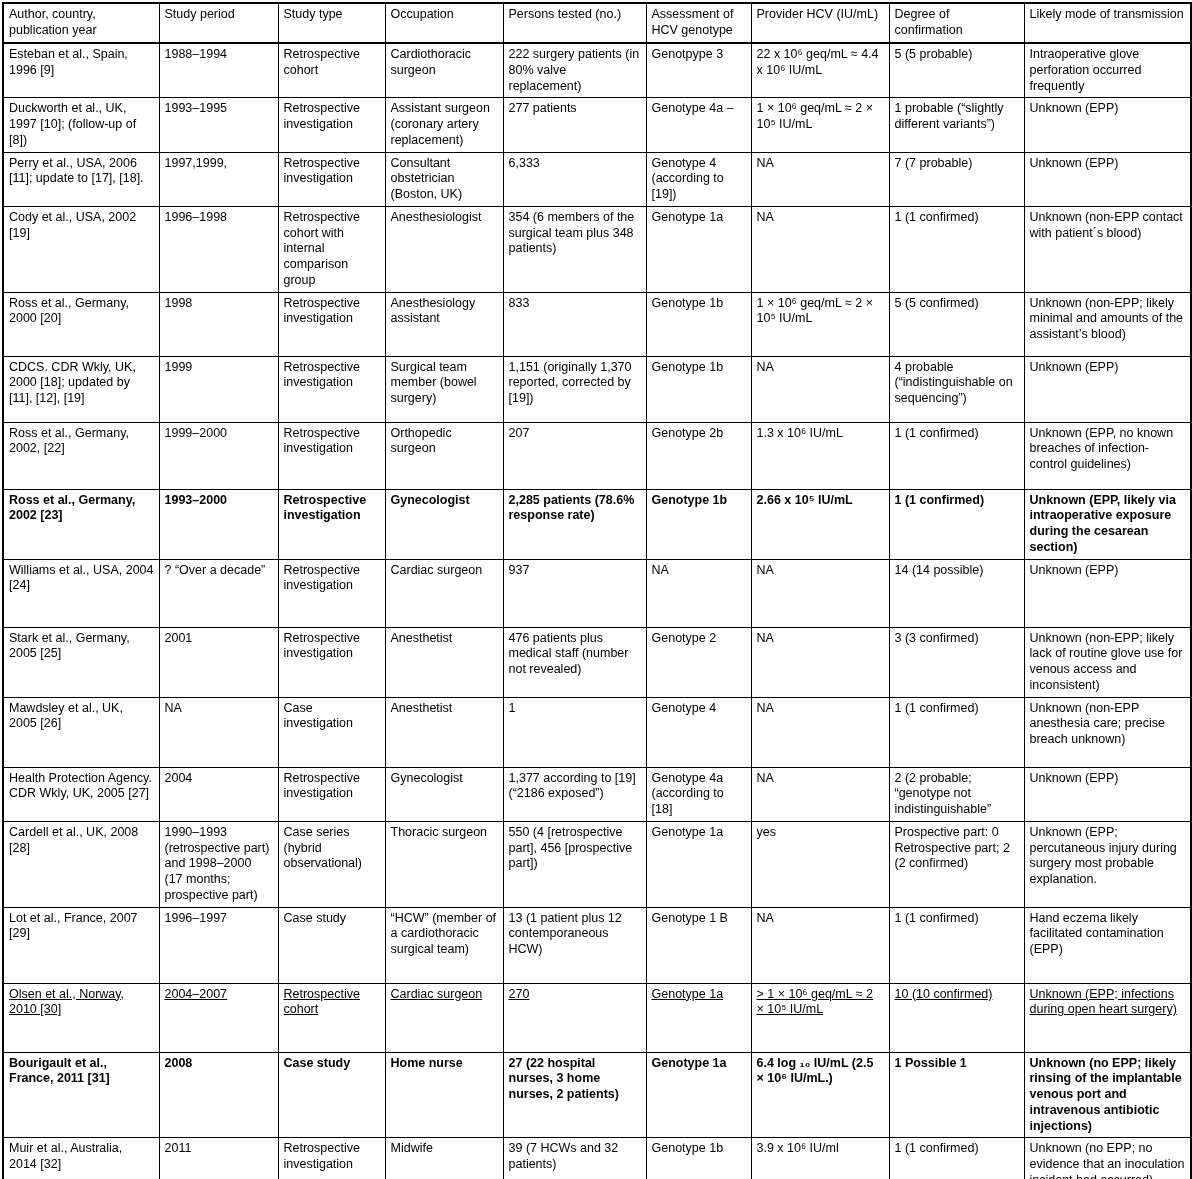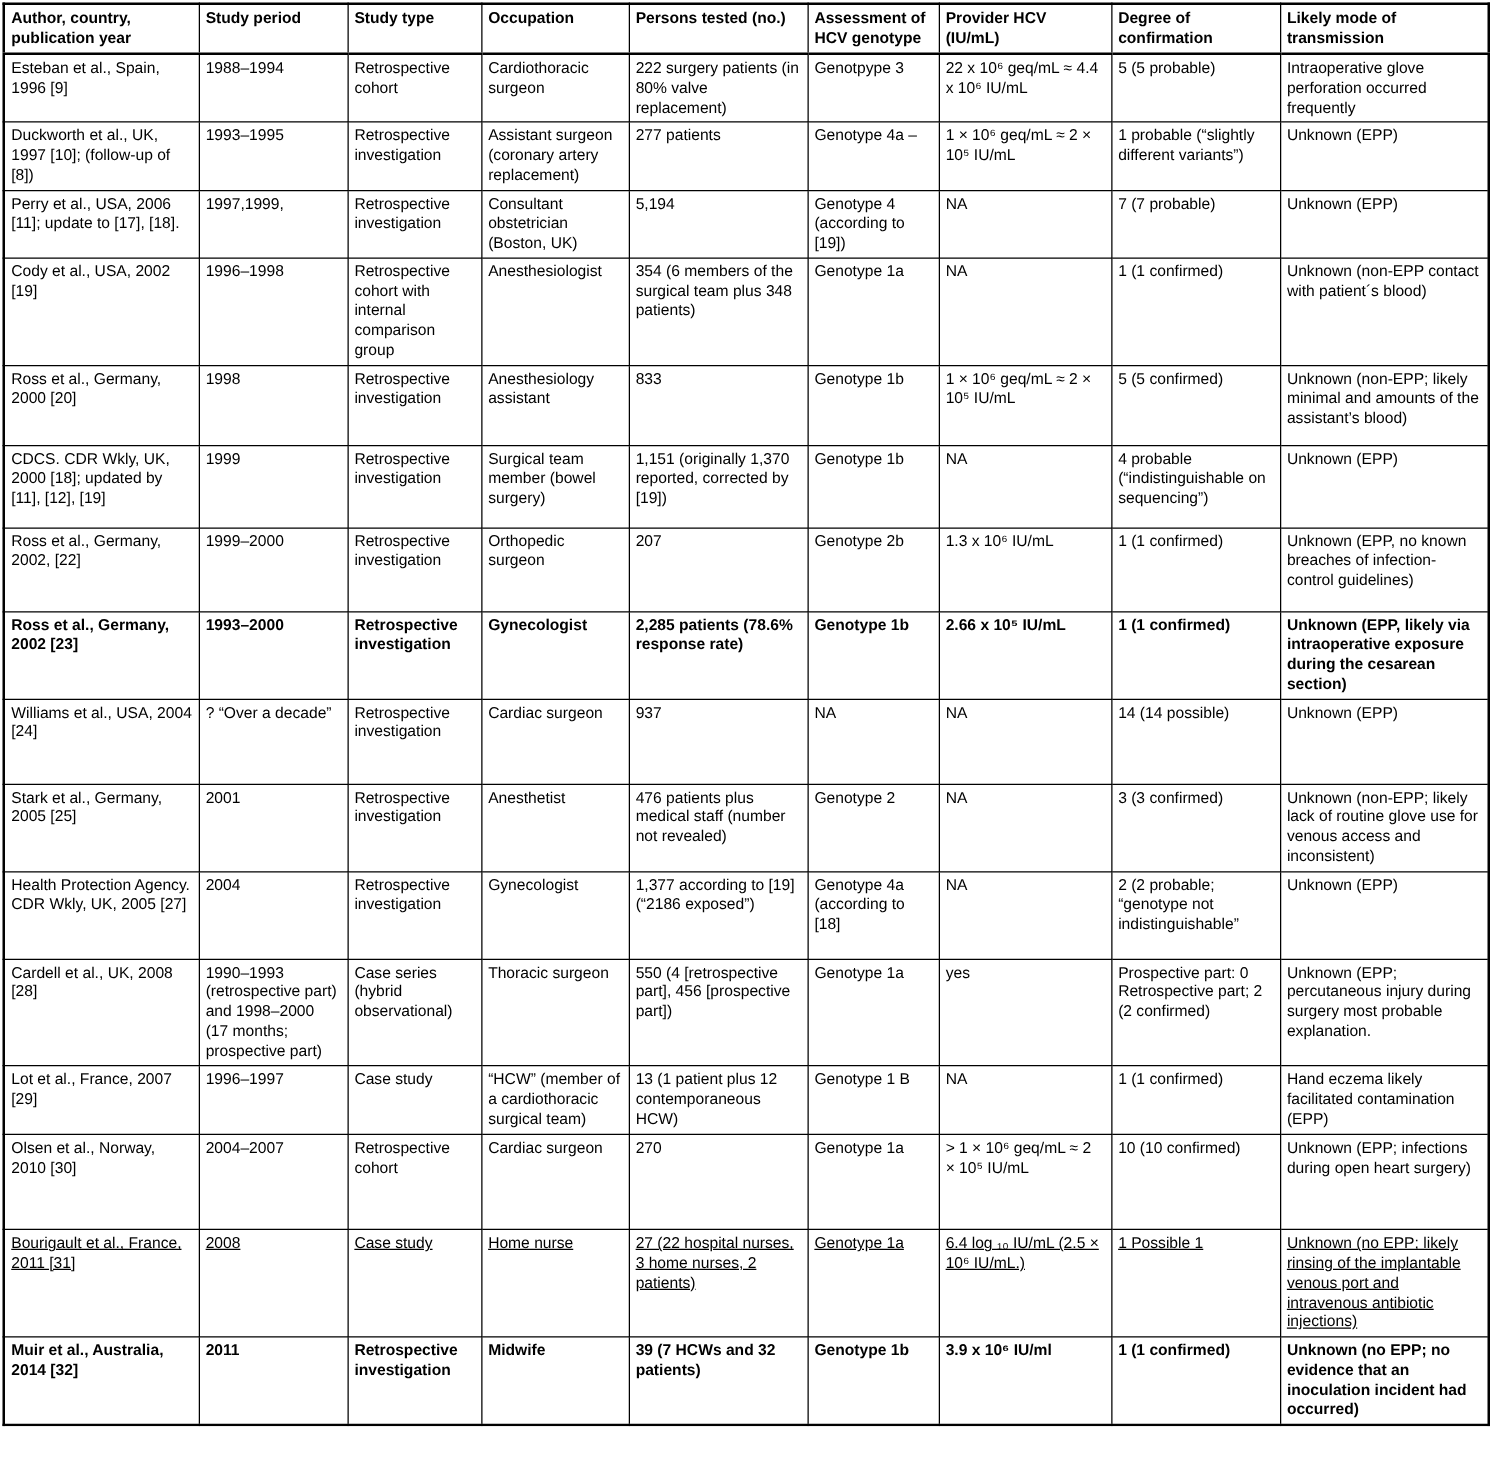--- a/index.html
+++ b/index.html
@@ -14,21 +14,21 @@
   table.studies th, table.studies td {
     border: 1px solid #000;
     vertical-align: top;
     text-align: left;
     padding: 3px 5px;
     font-size: 12.5px;
     line-height: 1.26;
     word-wrap: break-word;
     overflow-wrap: break-word;
   }
-  table.studies th { font-weight: bold; border-bottom: 2px solid #000; }
+  table.studies th { font-weight: normal; border-bottom: 2px solid #000; }
   thead tr { height: 40px; }
   tbody tr:nth-child(1)  { height: 52px; }
   tbody tr:nth-child(2)  { height: 51px; }
   tbody tr:nth-child(3)  { height: 52px; }
   tbody tr:nth-child(4)  { height: 84px; }
   tbody tr:nth-child(5)  { height: 64px; }
   tbody tr:nth-child(6)  { height: 66px; }
   tbody tr:nth-child(7)  { height: 67px; }
   tbody tr:nth-child(8)  { height: 52px; font-weight: bold; }
   tbody tr:nth-child(9)  { height: 68px; }
@@ -92,21 +92,21 @@
           <td>Genotype 4a –</td>
           <td>1 × 10⁶ geq/mL ≈ 2 × 10⁵ IU/mL</td>
           <td>1 probable (“slightly different variants”)</td>
           <td>Unknown (EPP)</td>
         </tr>
         <tr>
           <td>Perry et al., USA, 2006 [11]; update to [17], [18].</td>
           <td>1997,1999,</td>
           <td>Retrospective investigation</td>
           <td>Consultant obstetrician (Boston, UK)</td>
-          <td>5,194</td>
+          <td>6,333</td>
           <td>Genotype 4 (according to [19])</td>
           <td>NA</td>
           <td>7 (7 probable)</td>
           <td>Unknown (EPP)</td>
         </tr>
         <tr>
           <td>Cody et al., USA, 2002 [19]</td>
           <td>1996–1998</td>
           <td>Retrospective cohort with internal comparison group</td>
           <td>Anesthesiologist</td>
@@ -174,20 +174,31 @@
         <tr>
           <td>Stark et al., Germany, 2005 [25]</td>
           <td>2001</td>
           <td>Retrospective investigation</td>
           <td>Anesthetist</td>
           <td>476 patients plus medical staff (number not revealed)</td>
           <td>Genotype 2</td>
           <td>NA</td>
           <td>3 (3 confirmed)</td>
           <td>Unknown (non-EPP; likely lack of routine glove use for venous access and inconsistent)</td>
+        </tr>
+        <tr>
+          <td>Mawdsley et al., UK, 2005 [26]</td>
+          <td>NA</td>
+          <td>Case investigation</td>
+          <td>Anesthetist</td>
+          <td>1</td>
+          <td>Genotype 4</td>
+          <td>NA</td>
+          <td>1 (1 confirmed)</td>
+          <td>Unknown (non-EPP anesthesia care; precise breach unknown)</td>
         </tr>
         <tr>
           <td>Health Protection Agency. CDR Wkly, UK, 2005 [27]</td>
           <td>2004</td>
           <td>Retrospective investigation</td>
           <td>Gynecologist</td>
           <td>1,377 according to [19] (“2186 exposed”)</td>
           <td>Genotype 4a (according to [18]</td>
           <td>NA</td>
           <td>2 (2 probable; “genotype not indistinguishable”</td>

